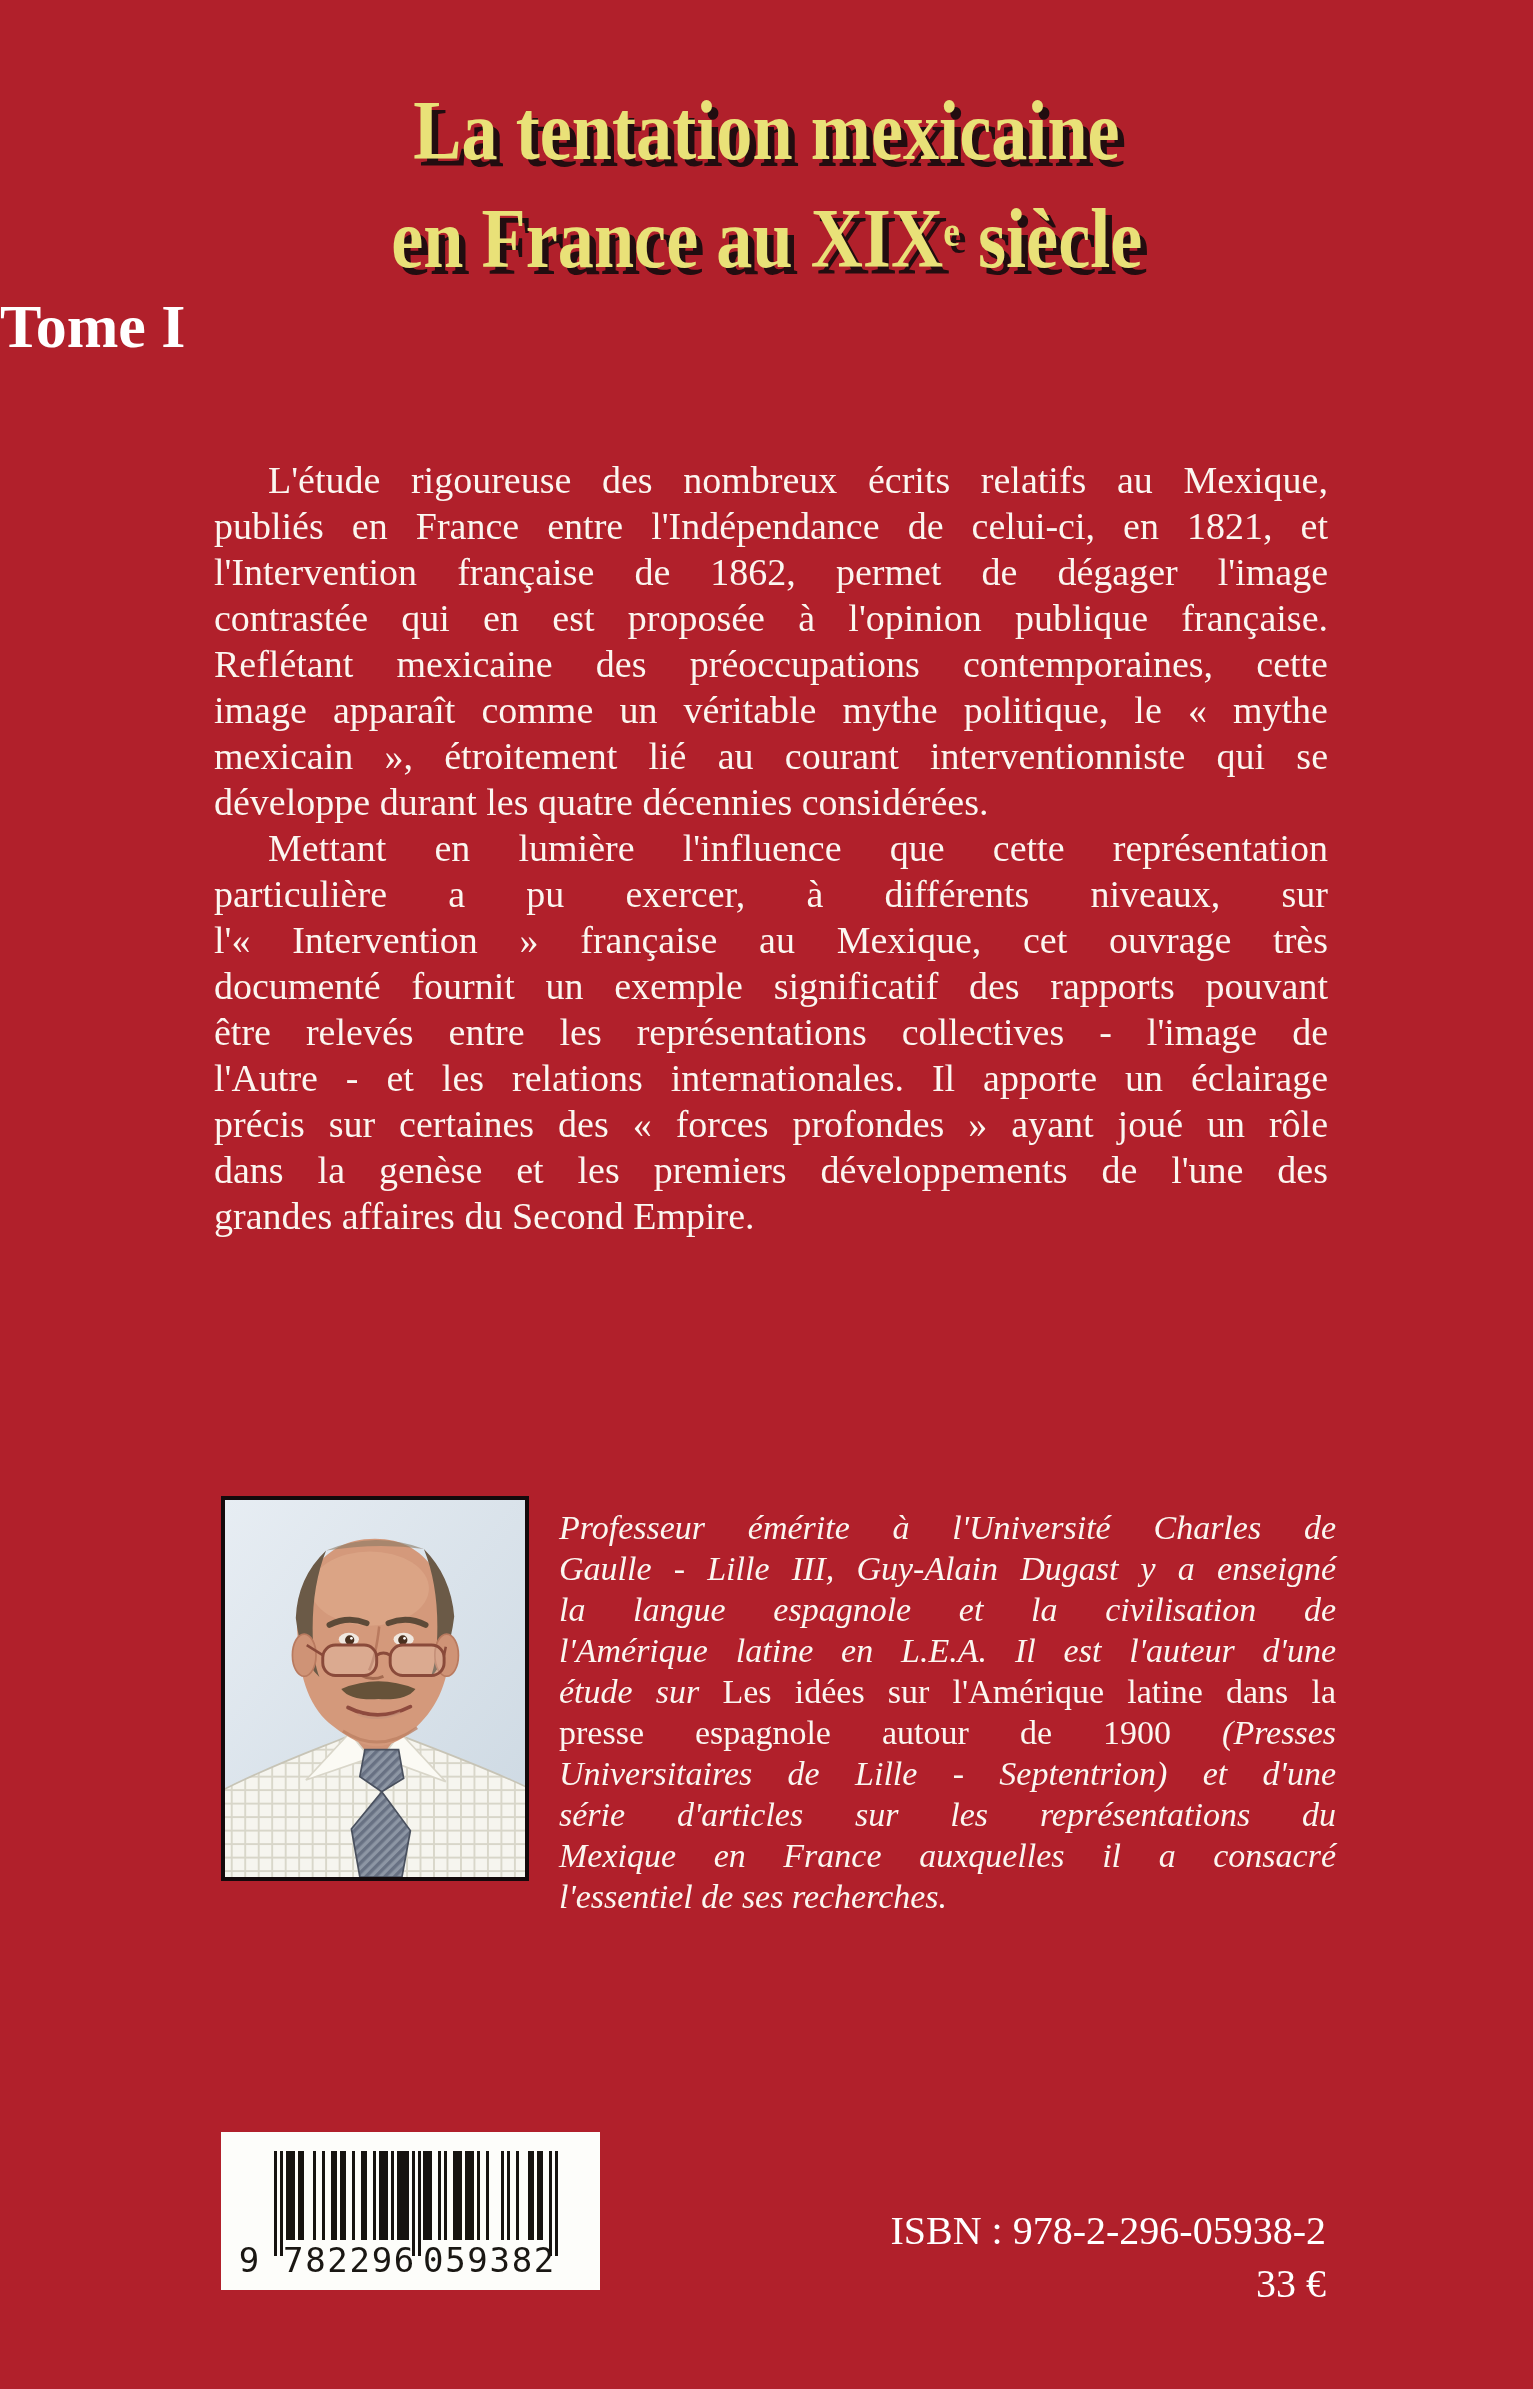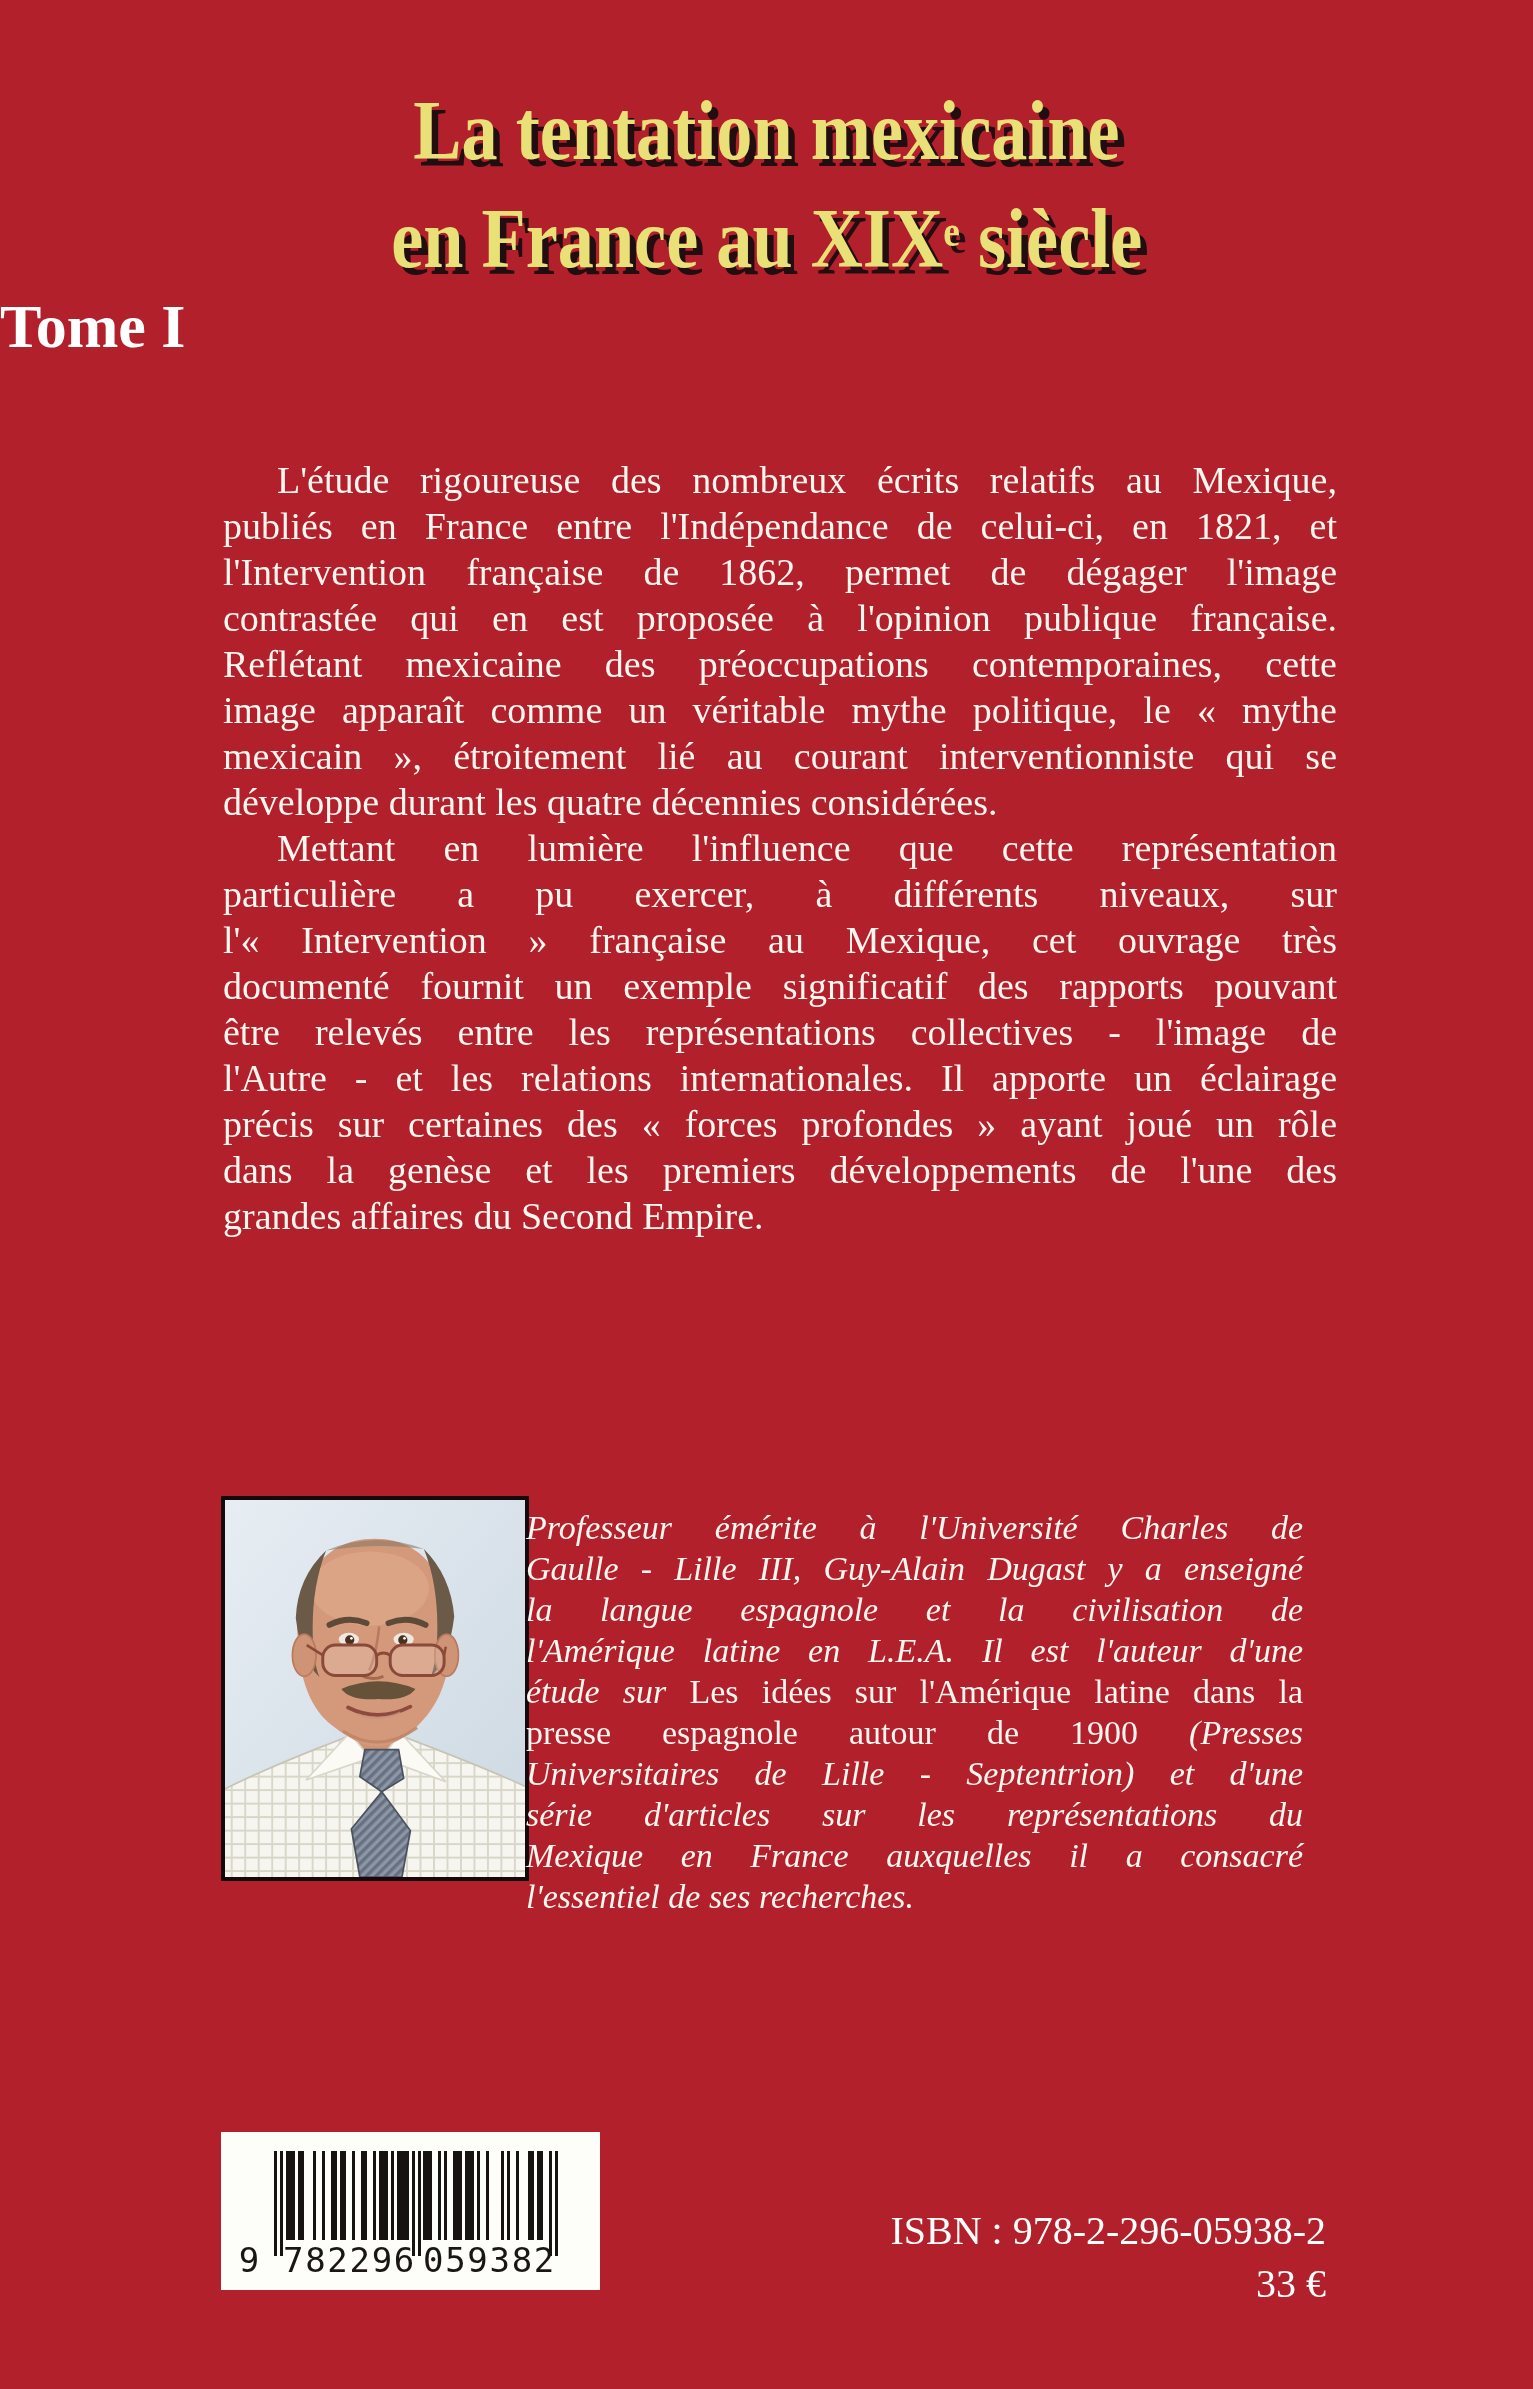--- a/index.html
+++ b/index.html
@@ -31,21 +31,21 @@
 
   .volume {
     position: absolute; top: 295px; left: 0; width: 100%;
     text-align: left;
     color: var(--volume-color, #ffffff);
     font-weight: bold; font-size: 62px; line-height: 62px;
   }
 
   
   .synopsis {
-    position: absolute; left: 223px; top: 457px; width: 1114px;
+    position: absolute; left: 214px; top: 457px; width: 1114px;
     color: var(--text-color, #fbf6f0);
     font-size: 38px; line-height: 46px;
   }
   .jline {
     text-align: justify;
     text-align-last: justify;
     white-space: nowrap;
   }
   .jline.last { text-align-last: left; }
   .para .jline:first-child { text-indent: 54px; }
@@ -54,21 +54,21 @@
   .photo {
     position: absolute; left: 221px; top: 1496px;
     width: 308px; height: 385px;
     background: #d9e3eb;
     border: 4.2px solid #140a0c;
     box-sizing: border-box;
   }
   .photo svg { display: block; width: 100%; height: 100%; }
 
   .bio {
-    position: absolute; left: 526px; top: 1507px; width: 777px;
+    position: absolute; left: 559px; top: 1507px; width: 777px;
     color: var(--text-color, #fbf6f0);
     font-size: 34px; line-height: 41px;
     font-style: italic;
   }
   .s-i { font-style: italic; }
   .s-r { font-style: normal; }
 
   
   .barcode-box {
     position: absolute; left: 221px; top: 2132px;

